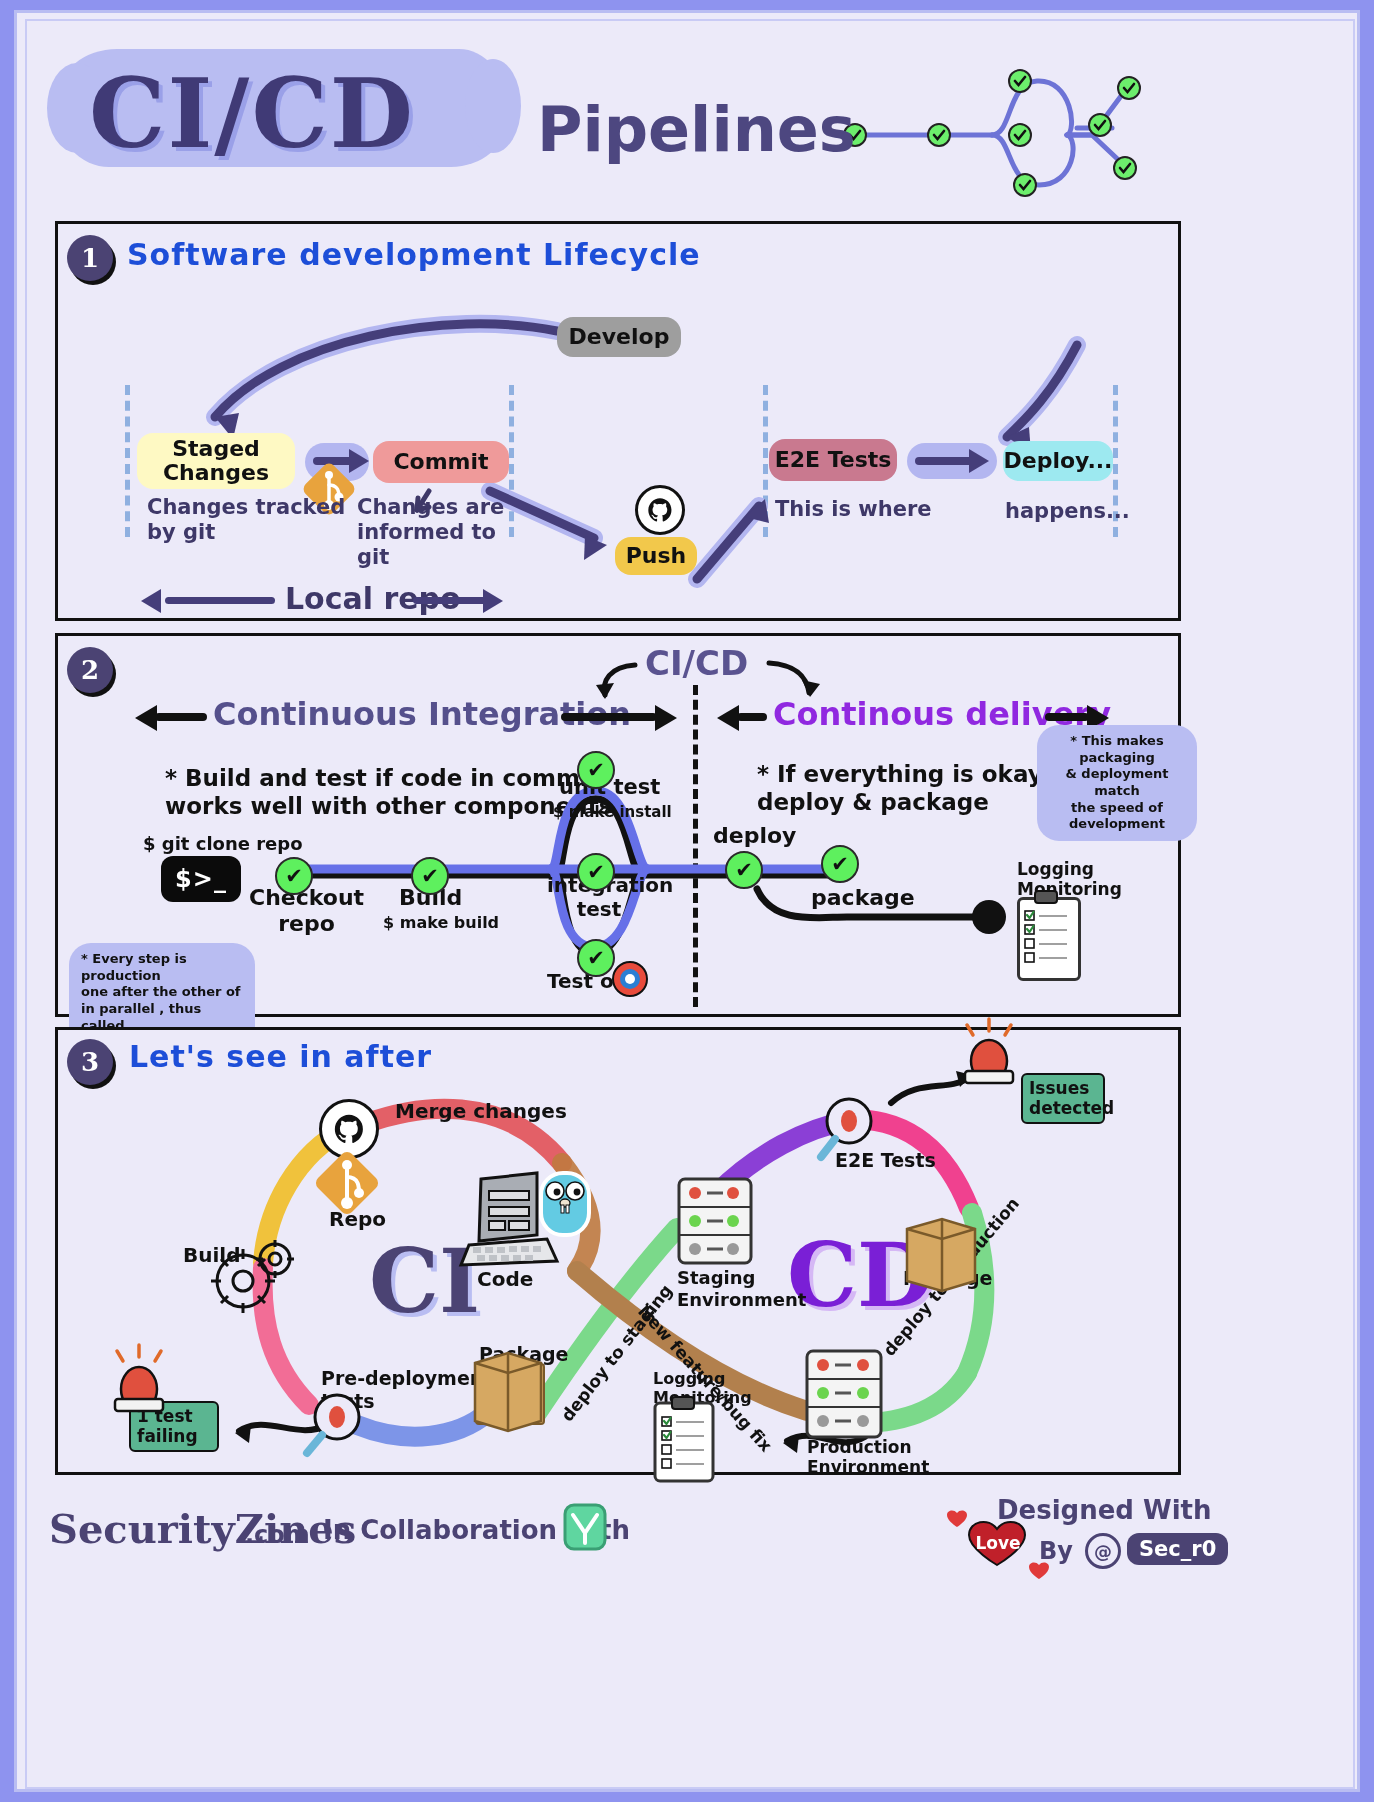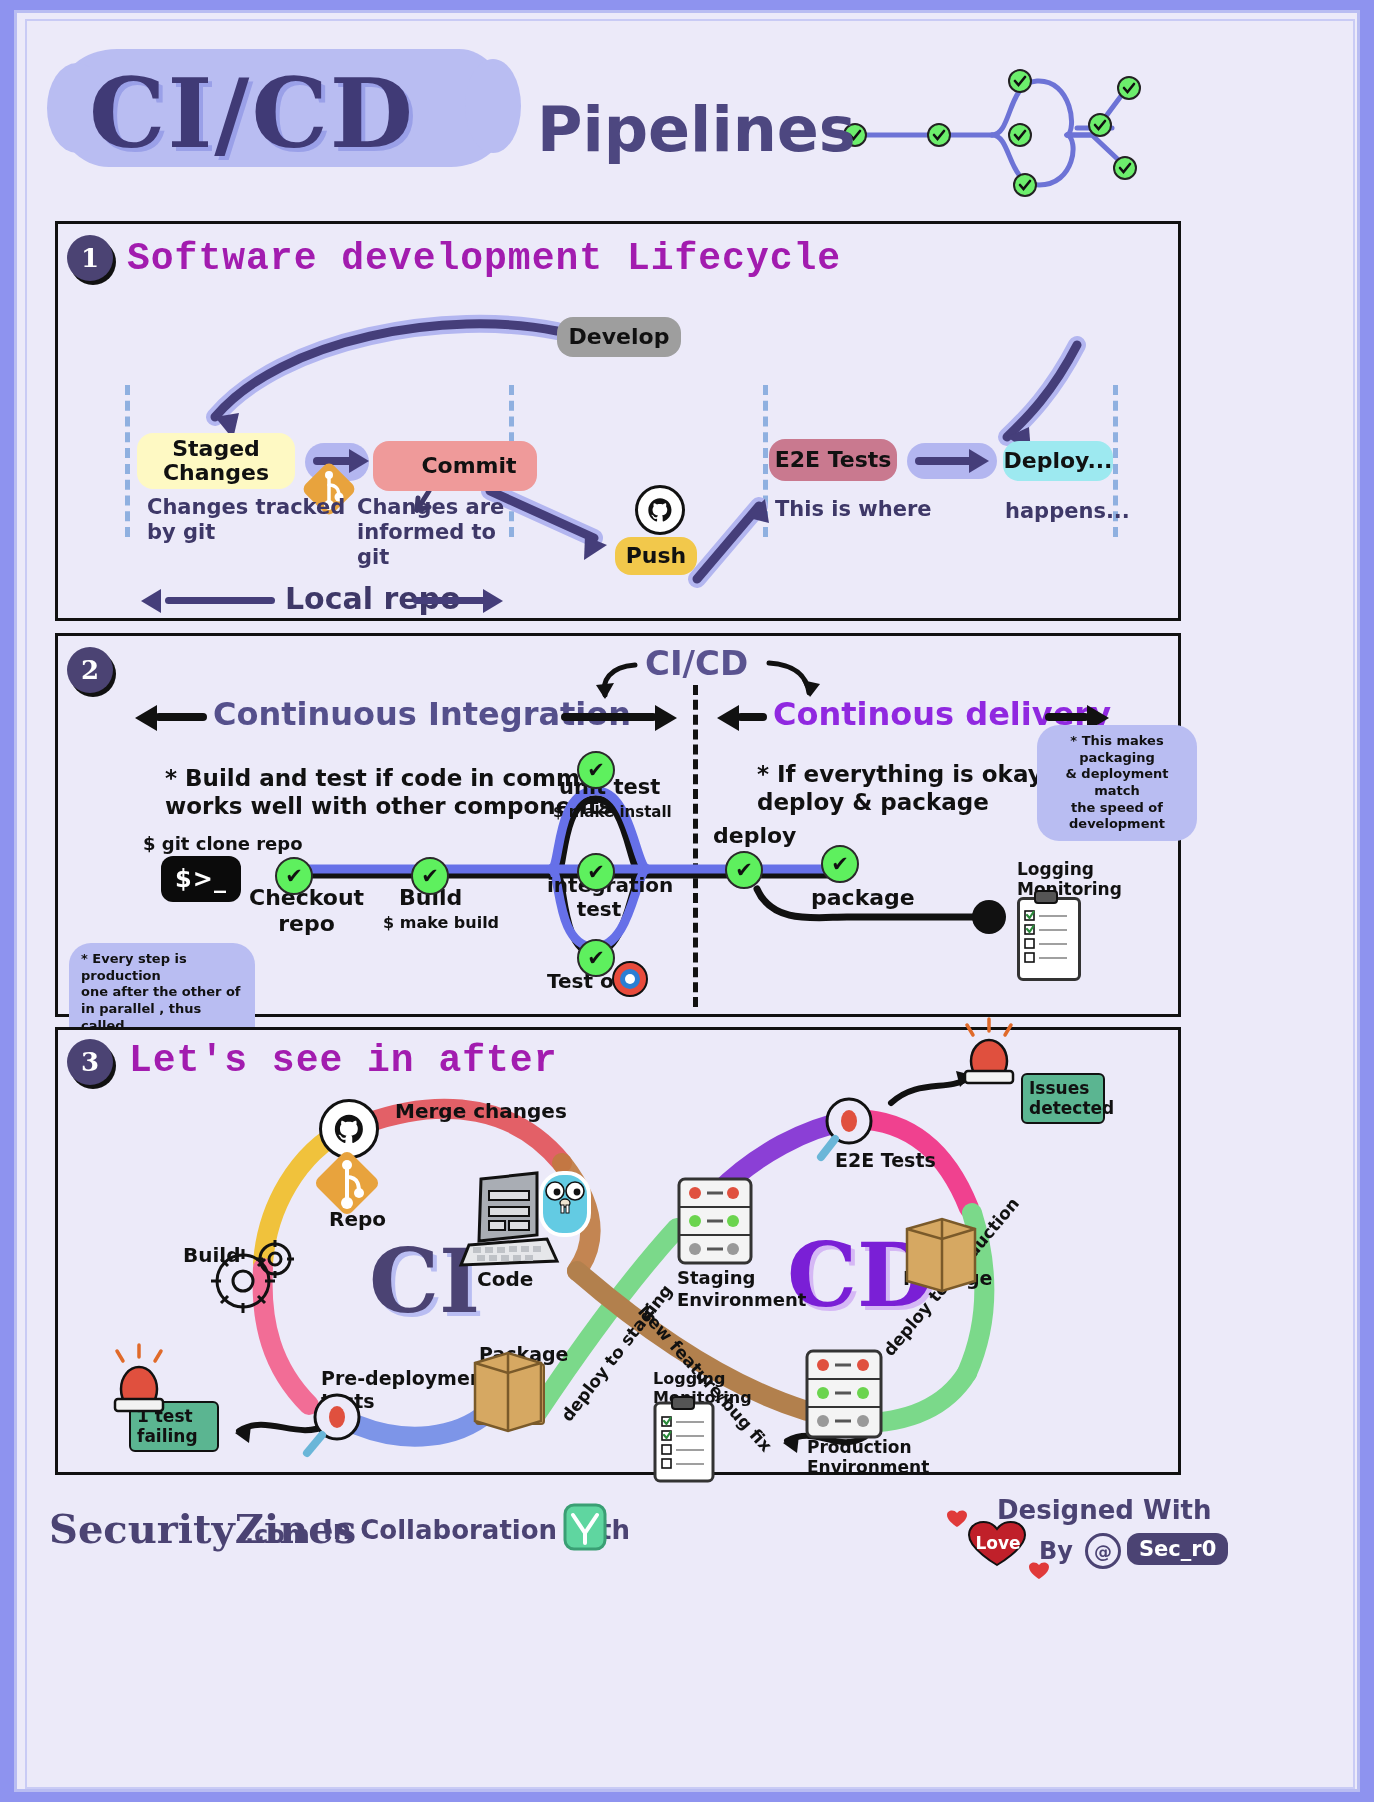--- a/index.html
+++ b/index.html
@@ -20,21 +20,21 @@
 
   
   .sec{position:absolute;border:3px solid #111;background:#eceaf9;box-sizing:border-box;}
   #sec1{left:38px;top:208px;width:1126px;height:400px;}
   #sec2{left:38px;top:620px;width:1126px;height:384px;}
   #sec3{left:38px;top:1014px;width:1126px;height:448px;}
 
   .badge{position:absolute;width:46px;height:46px;border-radius:50%;background:#4b4373;color:#fff;
     display:flex;align-items:center;justify-content:center;font-size:26px;font-weight:bold;
     box-shadow:3px 4px 0 #111;font-family:"DejaVu Serif",serif;}
-  .sec-head{position:absolute;font-size:38px;color:#a21caf;font-weight:bold;letter-spacing:1px;font-family:Liberation Mono, monospace;}
+  .sec-head{position:absolute;font-size:30px;color:#1d4ed8;font-weight:bold;letter-spacing:1px;}
 
   
   .pill{position:absolute;border-radius:16px;display:flex;align-items:center;justify-content:center;
     text-align:center;font-weight:bold;color:#111;line-height:1.08;font-size:22px;}
   .hand{position:absolute;color:#3e3868;font-weight:bold;font-size:21px;line-height:1.18;}
   .handblk{position:absolute;color:#111;font-weight:bold;line-height:1.2;}
 
   .dashv{position:absolute;border-left:5px dashed #8fb0e0;}
   .dashv2{position:absolute;border-left:5px dashed #111;}
 
@@ -157,21 +157,21 @@
     <g stroke="#3e3868" stroke-width="5" fill="none" stroke-linecap="round">
       <path d="M412,478 L400,497"></path>
           <path d="M400,497 l12,-3"></path>
           <path d="M400,497 l1,-12"></path>
     </g>
   </svg>
 
   <div class="pill" style="left:540px;top:304px;width:124px;height:40px;background:#9e9e9e;">Develop</div>
   <div class="pill" style="left:120px;top:420px;width:158px;height:56px;background:#fef9c3;white-space:pre-line;">Staged
 Changes</div>
-  <div class="pill" style="left:356px;top:428px;width:136px;height:50px;background:#ef9a9a;padding-left:28px;">Commit</div>
+  <div class="pill" style="left:356px;top:428px;width:136px;height:42px;background:#ef9a9a;">Commit</div>
   <div class="pill" style="left:598px;top:524px;width:82px;height:38px;background:#f2c84b;">Push</div>
   <div class="pill" style="left:752px;top:426px;width:128px;height:42px;background:#c9798f;">E2E Tests</div>
   <div class="pill" style="left:986px;top:428px;width:110px;height:40px;background:#9de9f0;">Deploy...</div>
 
   <div class="abar lite" style="left:288px;top:430px;width:64px;height:38px;border-radius:19px;"></div>
   <div class="abar" style="left:296px;top:444px;width:40px;height:8px;"></div>
   <div class="tri-r" style="left:332px;top:436px;"></div>
 
   <div class="abar lite" style="left:890px;top:430px;width:90px;height:36px;border-radius:18px;"></div>
   <div class="abar" style="left:898px;top:444px;width:58px;height:8px;"></div>

